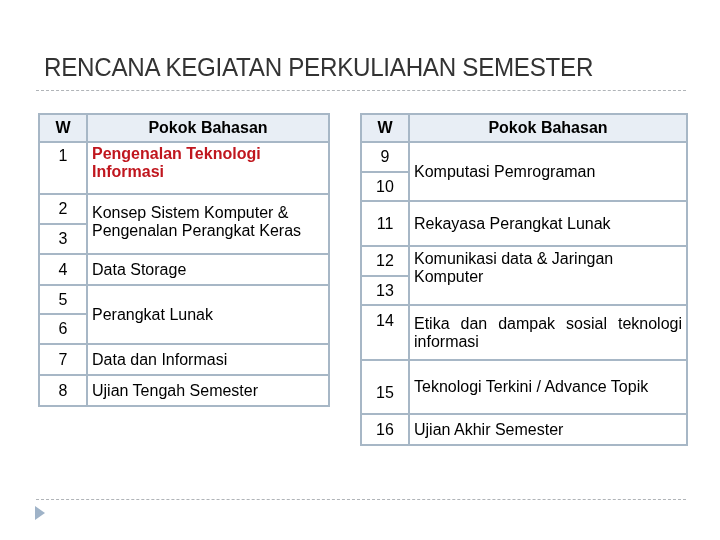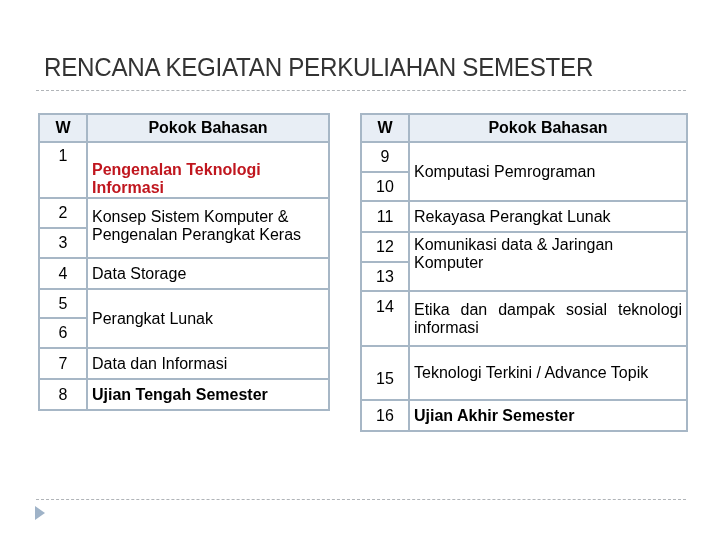--- a/index.html
+++ b/index.html
@@ -10,21 +10,21 @@
     .dash { position: absolute; left: 36px; width: 650px; height: 0; border-top: 1px dashed #b0b4b8; }
     .dash.top { top: 90px; }
     .dash.bottom { top: 499px; }
     .arrow { position: absolute; left: 35px; top: 506px; width: 0; height: 0;
       border-top: 7px solid transparent; border-bottom: 7px solid transparent; border-left: 10px solid #9fb3c8; }
     table { position: absolute; border-collapse: collapse; table-layout: fixed; }
     table td, table th { border: 2px solid #a7b7c6; padding: 0 4px; font-size: 16px; vertical-align: middle; }
     th { background: #e8eef5; font-weight: bold; height: 26px; }
     td.w { text-align: center; }
     td.red { color: #c0161e; font-weight: bold; }
-    td.bold { font-weight: bold; }
+    td.bold { font-weight: normal; }
     td.just { text-align: justify; text-align-last: left; margin-left: 36px; }
     #left { left: 38px; top: 113px; width: 292px; }
     #right { left: 360px; top: 113px; width: 328px; }
   </style>
 </head>
 <body>
 
 <div class="title">RENCANA KEGIATAN PERKULIAHAN SEMESTER</div>
 <div class="dash top"></div>
 
@@ -33,21 +33,21 @@
       <col style="width:48px">
       <col>
     </colgroup>
   <tbody>
       <tr>
     <th>W</th>
     <th>Pokok Bahasan</th>
   </tr>
   <tr style="height:52px">
     <td class="w" style="vertical-align:top;padding-top:4px">1</td>
-    <td class="red" style="vertical-align:top;padding-top:18px">Pengenalan Teknologi Informasi</td>
+    <td class="red" style="vertical-align:top;padding-top:2px">Pengenalan Teknologi Informasi</td>
   </tr>
   <tr style="height:30px">
     <td class="w">2</td>
     <td rowspan="2" style="vertical-align:top;padding-top:9px">Konsep Sistem Komputer &amp; Pengenalan Perangkat Keras</td>
   </tr>
   <tr style="height:30px">
     <td class="w">3</td>
   </tr>
   <tr style="height:31px">
     <td class="w">4</td>
@@ -81,21 +81,21 @@
     <th>W</th>
     <th>Pokok Bahasan</th>
   </tr>
   <tr style="height:30px">
     <td class="w">9</td>
     <td rowspan="2">Komputasi Pemrograman</td>
   </tr>
   <tr style="height:29px">
     <td class="w">10</td>
   </tr>
-  <tr style="height:31px">
+  <tr style="height:45px">
     <td class="w">11</td>
     <td>Rekayasa Perangkat Lunak</td>
   </tr>
   <tr style="height:30px">
     <td class="w">12</td>
     <td rowspan="2" style="vertical-align:top;padding-top:3px">Komunikasi data &amp; Jaringan Komputer</td>
   </tr>
   <tr style="height:29px">
     <td class="w">13</td>
   </tr>

